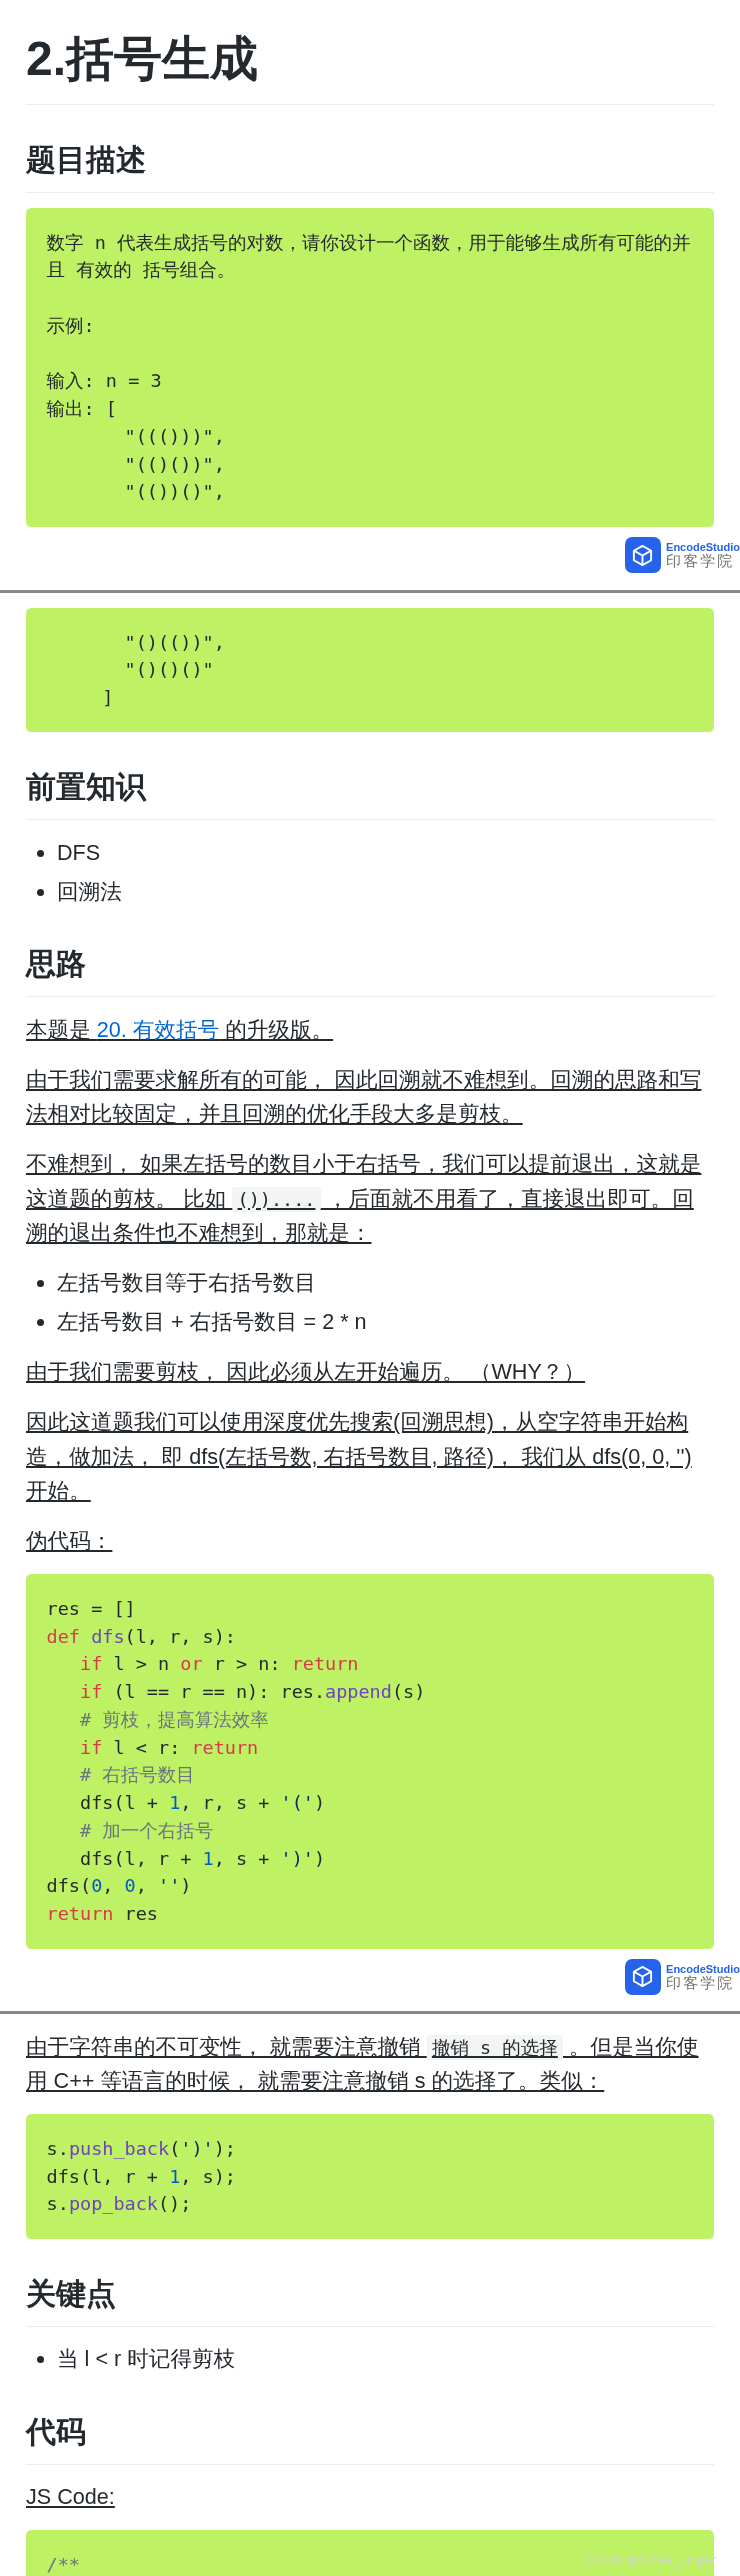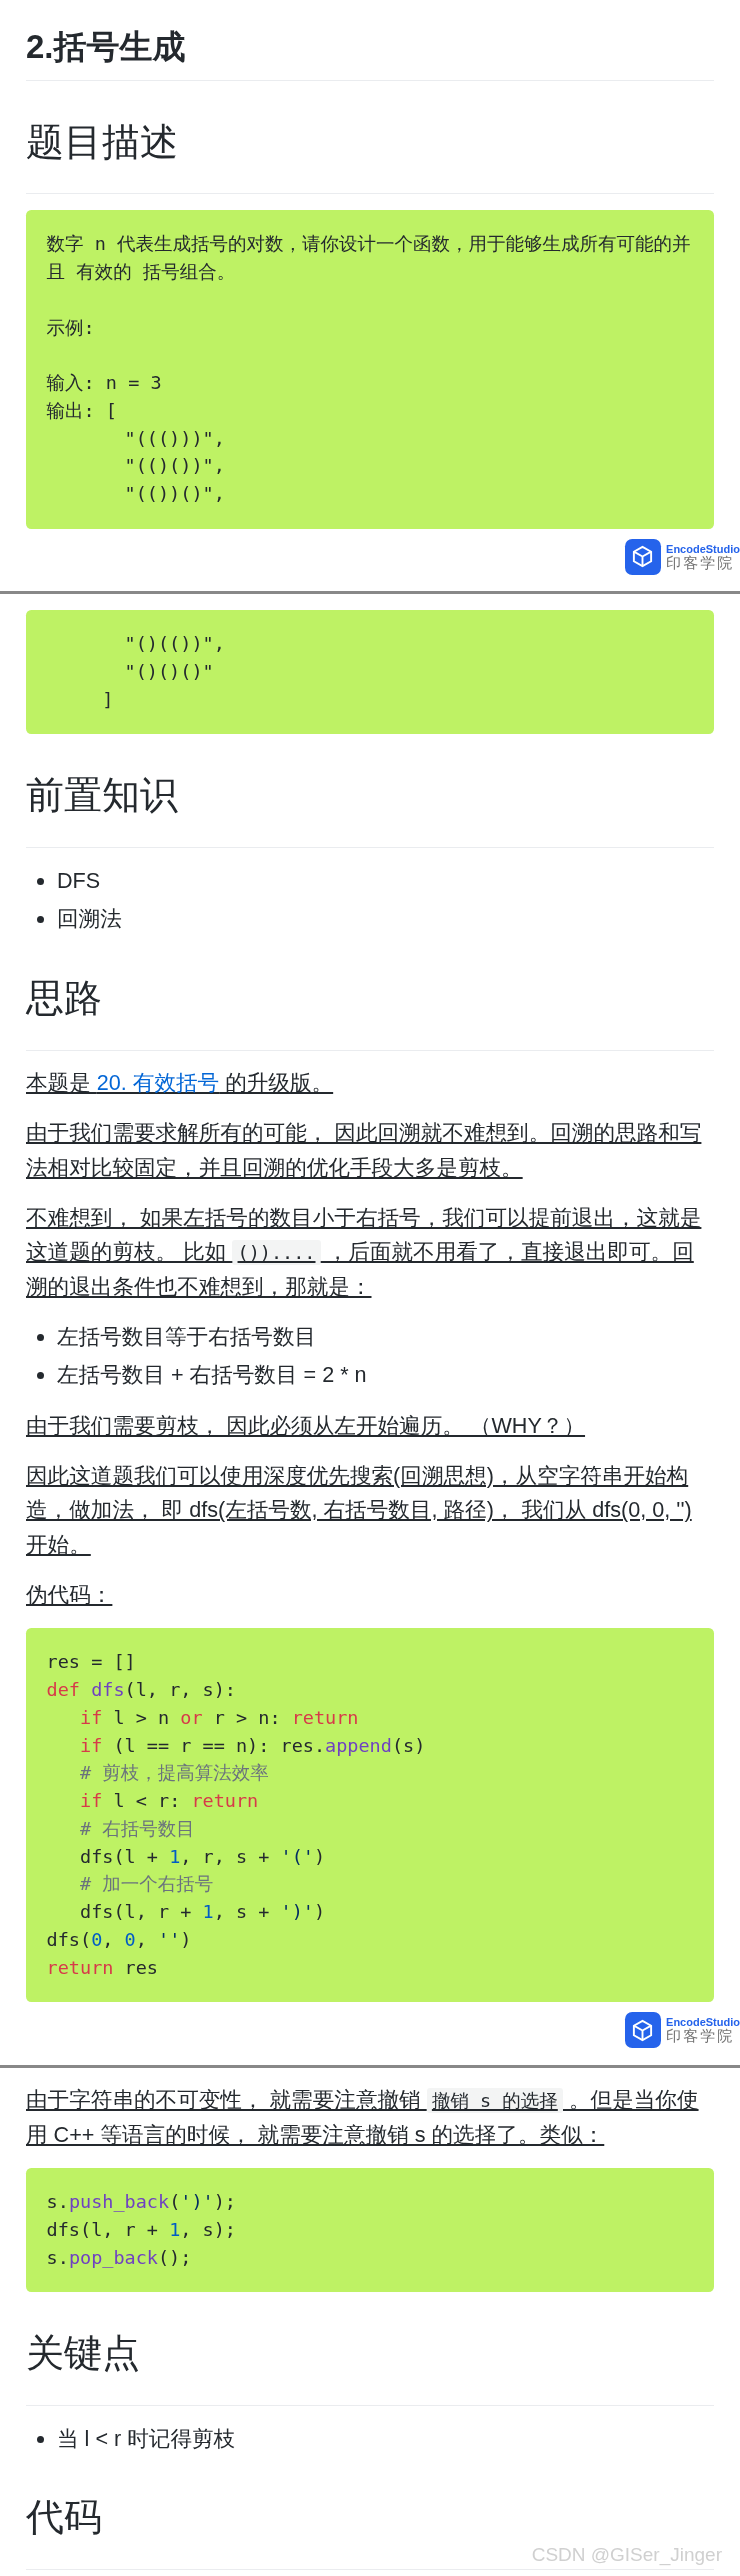--- a/index.html
+++ b/index.html
@@ -1,33 +1,33 @@
 <!DOCTYPE html>
 <html style="font-size:8.2px"><head>
 <meta charset="utf-8">
 <style>
 * { margin: 0; padding: 0; box-sizing: border-box; }
 body { font-family: -apple-system, BlinkMacSystemFont, "Segoe UI", Helvetica, Arial, sans-serif; width: 740px; background: #fff; color: #24292e; font-size: 21.6px; line-height: 1.6; padding: 20.6px 26px; }
-h1 { font-size: 33px; font-weight: 600; margin-bottom: 15.5px; padding-bottom: 6.2px; border-bottom: 1.5px solid #eaecef; }
-h2 { font-size: 38px; font-weight: 400; margin: 31px 0 15.5px 0; padding-bottom: 21px; border-bottom: 1.5px solid #eaecef; }
+h1 { font-size: 48px; font-weight: 600; margin-bottom: 15.5px; padding-bottom: 6.2px; border-bottom: 1.5px solid #eaecef; }
+h2 { font-size: 30px; font-weight: 700; margin: 31px 0 15.5px 0; padding-bottom: 8px; border-bottom: 1.5px solid #eaecef; }
 p { margin: 15.5px 0; font-size: 21.6px; text-decoration: underline; }
 ul { margin: 15.5px 0 15.5px 31px; }
 li { margin: 4.1px 0; font-size: 21.6px; }
 a { color: #0366d6; text-decoration: none; }
 pre { background: #bef264; border-radius: 5.2px; padding: 20.6px; margin: 15.5px 0; overflow-x: auto; font-family: "SFMono-Regular", Consolas, Menlo, monospace; font-size: 18.5px; line-height: 1.5; white-space: pre-wrap; }
 code.inline { background: rgba(27,31,35,0.05); border-radius: 3.1px; padding: 2.1px 5.2px; font-family: "SFMono-Regular", Consolas, Menlo, monospace; font-size: 18.5px; }
 .hr-break { border: none; border-top: 3.1px solid #888; margin: 12.4px -26px; }
 .watermark { position: relative; text-align: right; margin: -5.2px -26px 5.2px 0; }
 .wm-badge { display: inline-flex; align-items: center; gap: 5.2px; }
 .wm-icon { width: 36px; height: 36px; background: #2563eb; border-radius: 7.2px; display: inline-flex; align-items: center; justify-content: center; }
 .wm-icon svg { width: 23px; height: 23px; }
 .wm-text-en { color: #2563eb; font-weight: 700; font-size: 11px; display: block; line-height: 1.1; }
 .wm-text-cn { color: #737373; font-weight: 400; font-size: 15px; display: block; letter-spacing: 2.1px; line-height: 1.1; }
 .wm-txt { text-align: left; }
-.csdn-wm { position: fixed; bottom: 5.2px; right: 18px; color: #d0d0d0; font-size: 19px; }
+.csdn-wm { position: fixed; bottom: 5.2px; right: 24px; color: #d0d0d0; font-size: 13px; }
 
 .k  { color: #d73a49; }   
 .nf { color: #6f42c1; }   
 .s  { color: #032f62; }   
 .c  { color: #6a737d; }   
 .n  { color: #24292e; }
 .mi { color: #005cc5; }   
 .doc{ color: #6a737d; }
 .dp { color: #d73a49; }   
 .ty { color: #005cc5; }   

